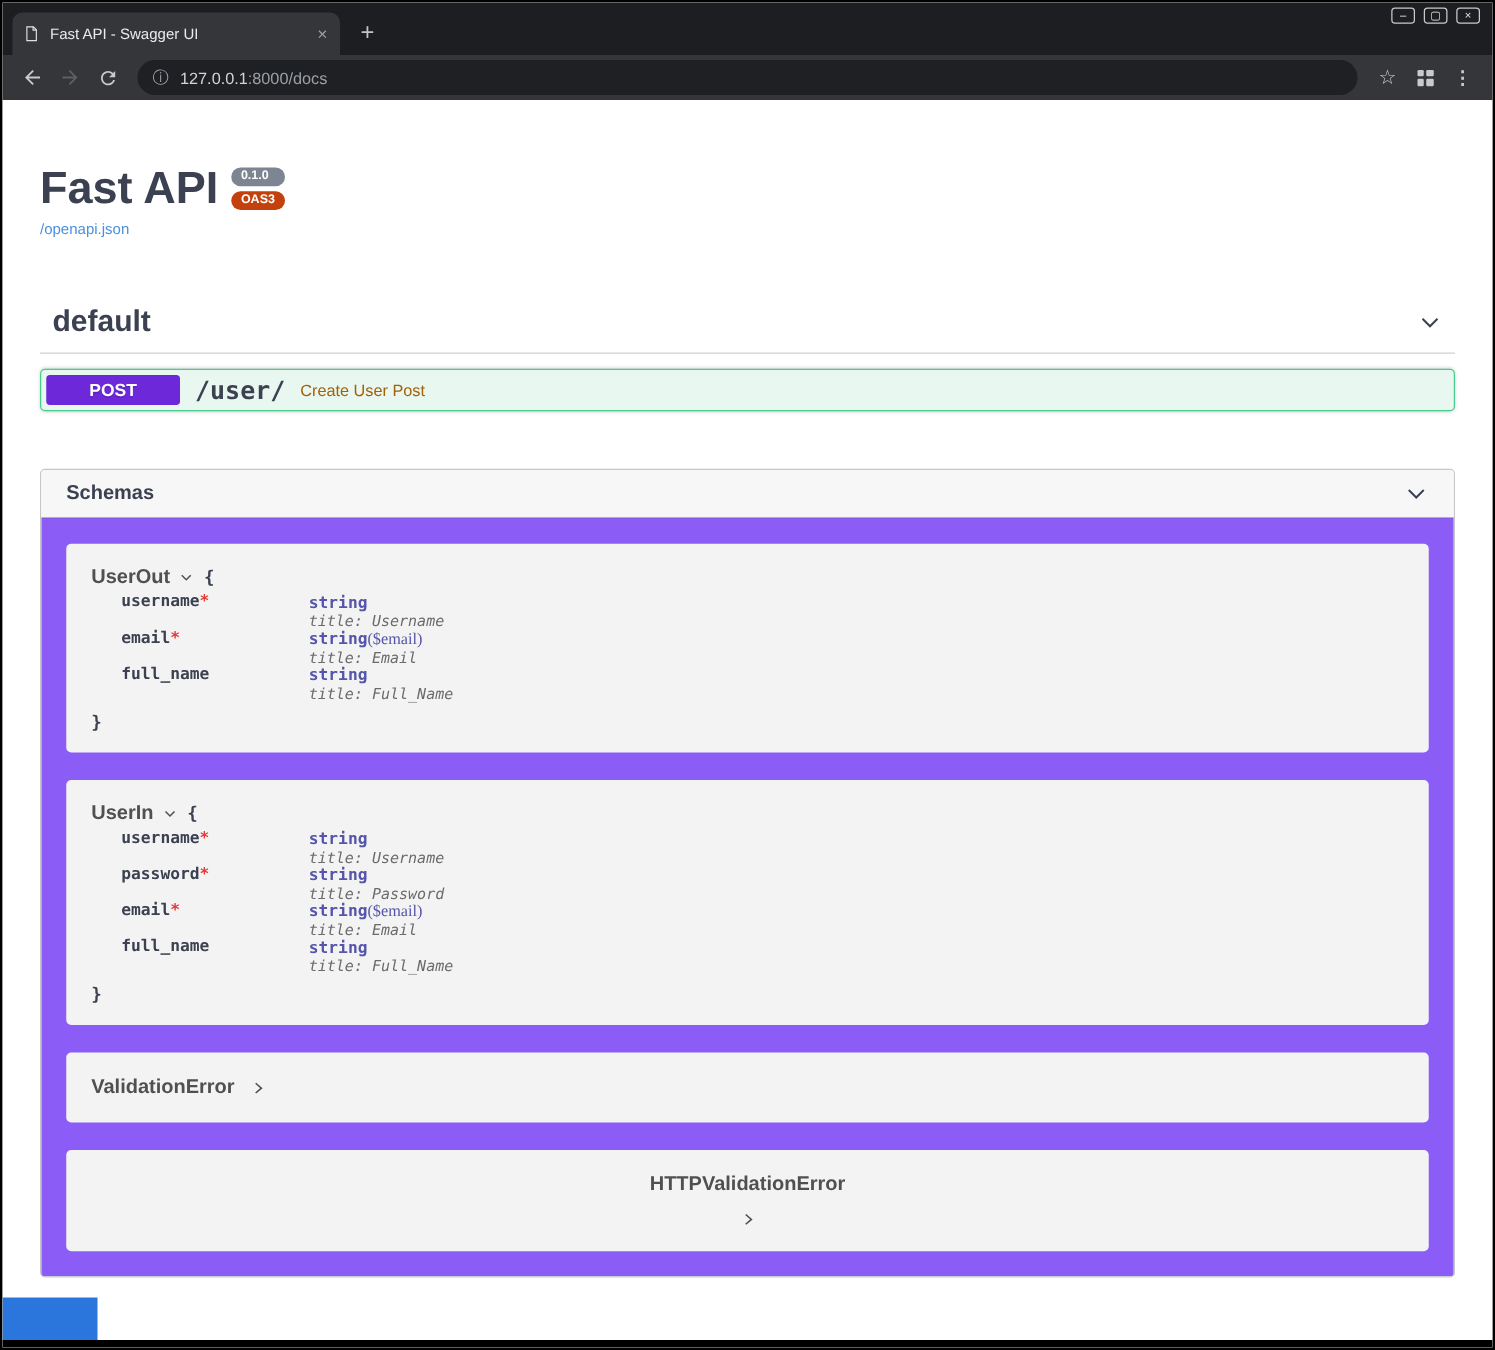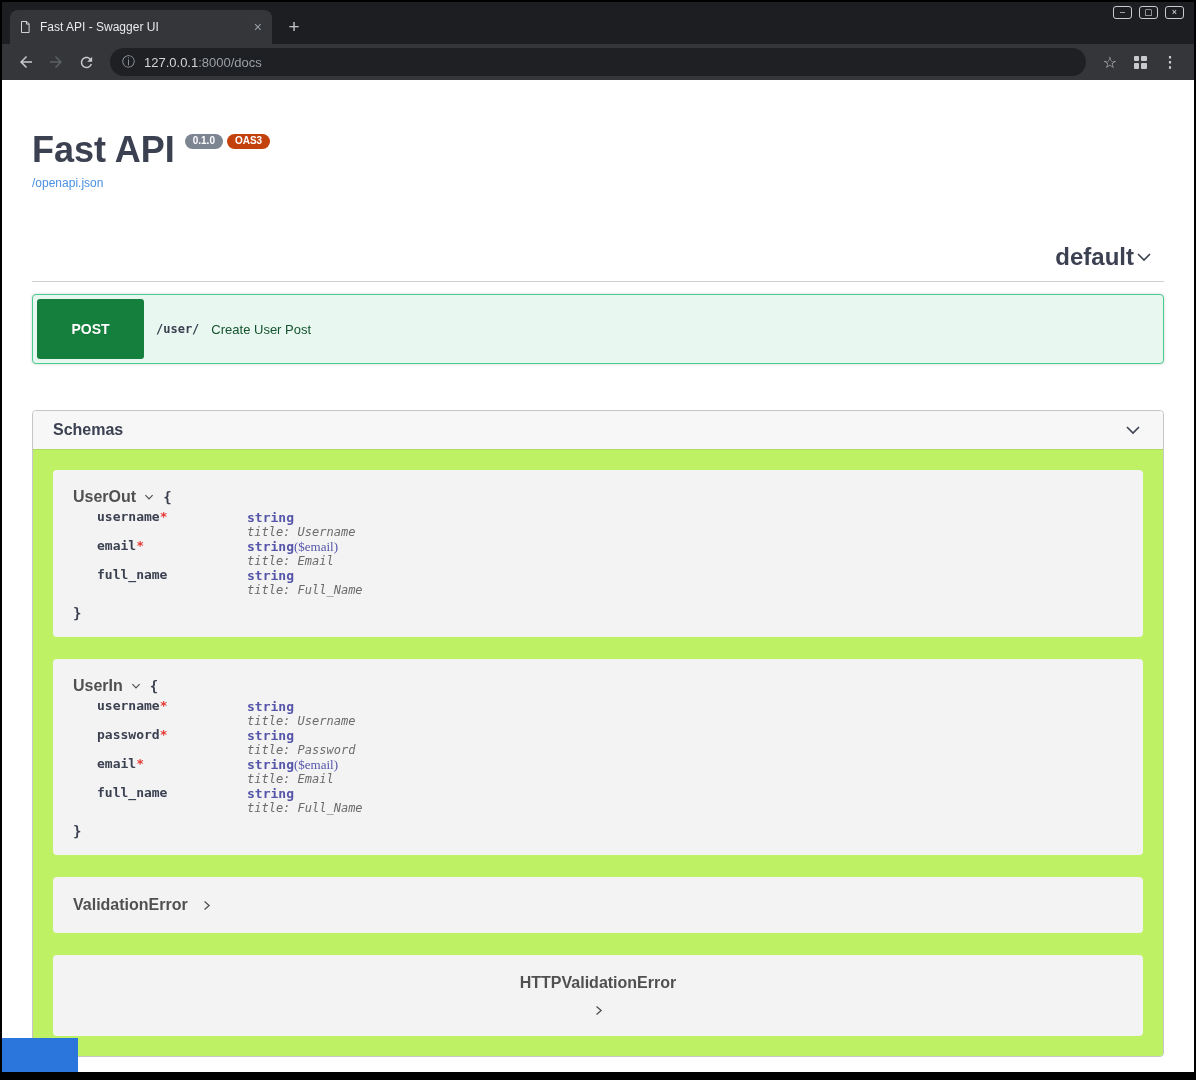--- a/index.html
+++ b/index.html
@@ -44,50 +44,50 @@
   .grid-icon span { background: #c8cacd; border-radius: 1px; }
   .menu-btn { font-size: 15px; font-weight: 700; }
 
   
   .content { flex: 1 1 auto; background: #fff; overflow: hidden; position: relative; }
   .swagger { padding: 0 30px; color: #3b4151; }
 
   .info-block { margin-top: 52px; }
   .api-title { display: flex; align-items: flex-start; gap: 4px; }
   .api-title-text { font-size: 36px; font-weight: 700; color: #3b4151; line-height: 1; }
-  .title-badges { display: flex; gap: 4px; margin-top: 2px; margin-left: 6px; }
+  .title-badges { display: flex; gap: 4px; margin-top: 2px; margin-left: 6px; flex-direction: column; }
   .badge { font-size: 10px; font-weight: 700; color: #fff; padding: 2px 8px 3px;
            border-radius: 20px; line-height: 1; }
   .badge-version { background: #7d8492; }
   .badge-oas { background: #c2410c; }
   .spec-link { display: inline-block; margin-top: 8px; font-size: 12px; color: #4990e2;
                text-decoration: none; }
 
   .tag-section { margin-top: 44px; }
-  .opblock-tag { display: flex; align-items: center; justify-content: flex-end;
+  .opblock-tag { display: flex; align-items: center; justify-content: space-between;
                  padding: 8px 10px 10px; border-bottom: 1px solid rgba(59,65,81,.25);
                  cursor: pointer; }
   .opblock-tag h3 { margin: 0; font-size: 24px; font-weight: 700; color: #3b4151; }
 
   .opblock { margin-top: 12px; display: flex; align-items: center; border: 1px solid #49cc90;
              border-radius: 4px; background: #e9f7f1; padding: 4px;
              box-shadow: 0 0 3px rgba(0,0,0,.19); cursor: pointer; }
-  .opblock-method { background: #15803d; color: #fff; font-weight: 700; font-size: 14px;
-                    border-radius: 3px; width: 107px; padding: 22px 0; text-align: center;
+  .opblock-method { background: #6d28d9; color: #fff; font-weight: 700; font-size: 14px;
+                    border-radius: 3px; width: 107px; padding: 4px 0; text-align: center;
                     text-shadow: 0 1px 0 rgba(0,0,0,.1); }
   .opblock-path { font-family: "DejaVu Sans Mono", monospace; font-weight: 700;
-                  font-size: 12px; color: #3b4151; margin-left: 12px; }
-  .opblock-summary { font-size: 13px; color: #14532d; margin-left: 12px; }
+                  font-size: 20px; color: #3b4151; margin-left: 12px; }
+  .opblock-summary { font-size: 13px; color: #a16207; margin-left: 12px; }
 
   .models { margin: 46px 0 30px; border: 1px solid rgba(59,65,81,.3); border-radius: 4px;
             overflow: hidden; }
   .models-header { display: flex; align-items: center; justify-content: space-between;
                    padding: 9px 20px; background: #f7f7f8; cursor: pointer; }
   .models-header h4 { margin: 0; font-size: 16px; font-weight: 700; color: #3b4151; }
-  .models-body { padding: 20px; background: #bef264; border-top: 1px solid rgba(59,65,81,.12); }
+  .models-body { padding: 20px; background: #8b5cf6; border-top: 1px solid rgba(59,65,81,.12); }
 
   .model-box { background: #f3f3f3; border-radius: 4px; padding: 18px 20px 16px;
                margin-bottom: 22px; }
   .model-box:last-child { margin-bottom: 0; flex-direction: column; }
   .model-title-row { display: flex; align-items: center; gap: 8px; }
   .model-toggle { display: inline-flex; align-items: center; gap: 7px; background: none;
                   border: 0; padding: 0; cursor: pointer; color: #505050; }
   .model-name { font-size: 16px; font-weight: 700; color: #505050; }
   .brace { font-family: "DejaVu Sans Mono", monospace; font-size: 14px; font-weight: 700;
            color: #3b4151; }

